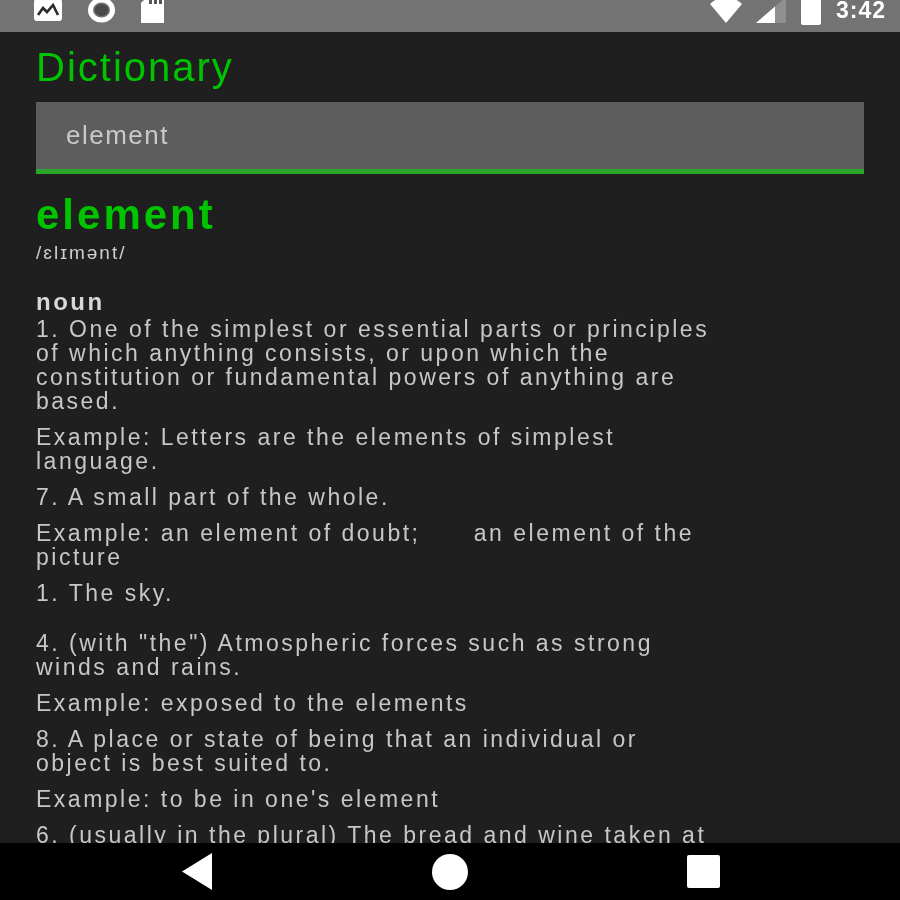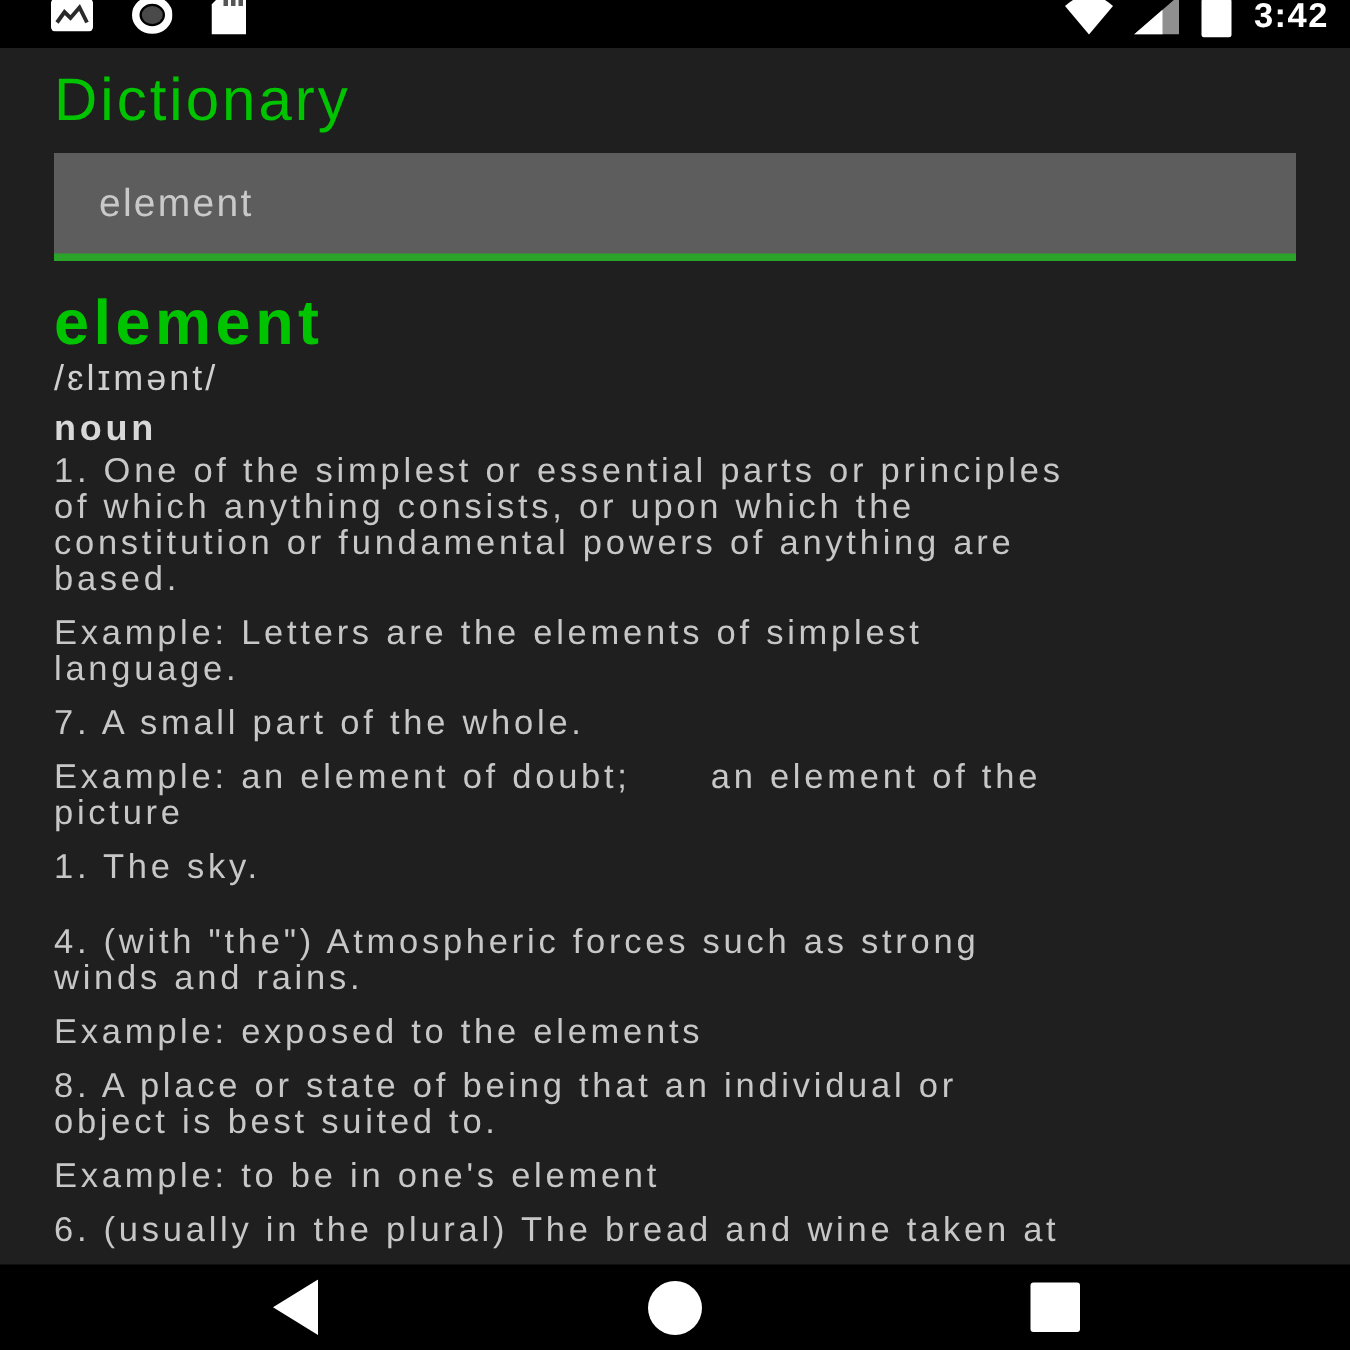--- a/index.html
+++ b/index.html
@@ -2,21 +2,21 @@
 <html><head>
 <meta charset="utf-8">
 <style>
   html,body{margin:0;padding:0;background:#000;}
   .screen{
     width:900px;height:900px;position:relative;overflow:hidden;
     background:#1f1f1f;font-family:"Liberation Sans",sans-serif;
   }
   
   .status-bar{
-    height:32px;background:#000000;display:flex;align-items:center;
+    height:32px;background:#737373;display:flex;align-items:center;
     justify-content:space-between;padding:0 14px 12px 34px;box-sizing:border-box;
   }
   .sb-left{display:flex;align-items:center;gap:26px;}
   .sb-right{display:flex;align-items:center;gap:12px;}
   .sb-time{color:#fff;font-size:23px;font-weight:bold;letter-spacing:1px;}
   .sb-icon{display:flex;align-items:center;}
   
   .content{padding:0 36px;}
   .app-title{
     color:#00c400;font-size:40px;font-weight:400;letter-spacing:2px;
@@ -26,25 +26,25 @@
     display:block;width:100%;box-sizing:border-box;height:72px;
     background:#5d5d5d;border:none;border-bottom:5px solid #2aa52a;
     color:#c9c9c9;font-size:26px;letter-spacing:1.5px;padding:0 10px 0 30px;
     font-family:"Liberation Sans",sans-serif;outline:none;border-radius:0;
   }
   .headword{
     color:#00c400;font-size:42px;font-weight:bold;letter-spacing:3px;
     margin:18px 0 0;line-height:46px;
   }
   .pronunciation{
-    color:#cfcfcf;font-size:24px;letter-spacing:2px;margin:0;line-height:30px;
+    color:#cfcfcf;font-size:19px;letter-spacing:2px;margin:0;line-height:30px;
   }
   .pos{
     color:#d8d8d8;font-weight:bold;font-size:24px;letter-spacing:2.5px;
-    margin:4px 0 0;line-height:27px;
+    margin:20px 0 0;line-height:27px;
   }
   .block{
     color:#c7c7c7;font-size:23px;line-height:24px;letter-spacing:2.5px;
     white-space:pre-wrap;margin:0 0 12px;
   }
   .block.first{margin-top:2px;}
   .block.spaced{margin-top:26px;}
   
   .nav-bar{
     position:absolute;left:0;bottom:0;width:900px;height:57px;background:#000;

